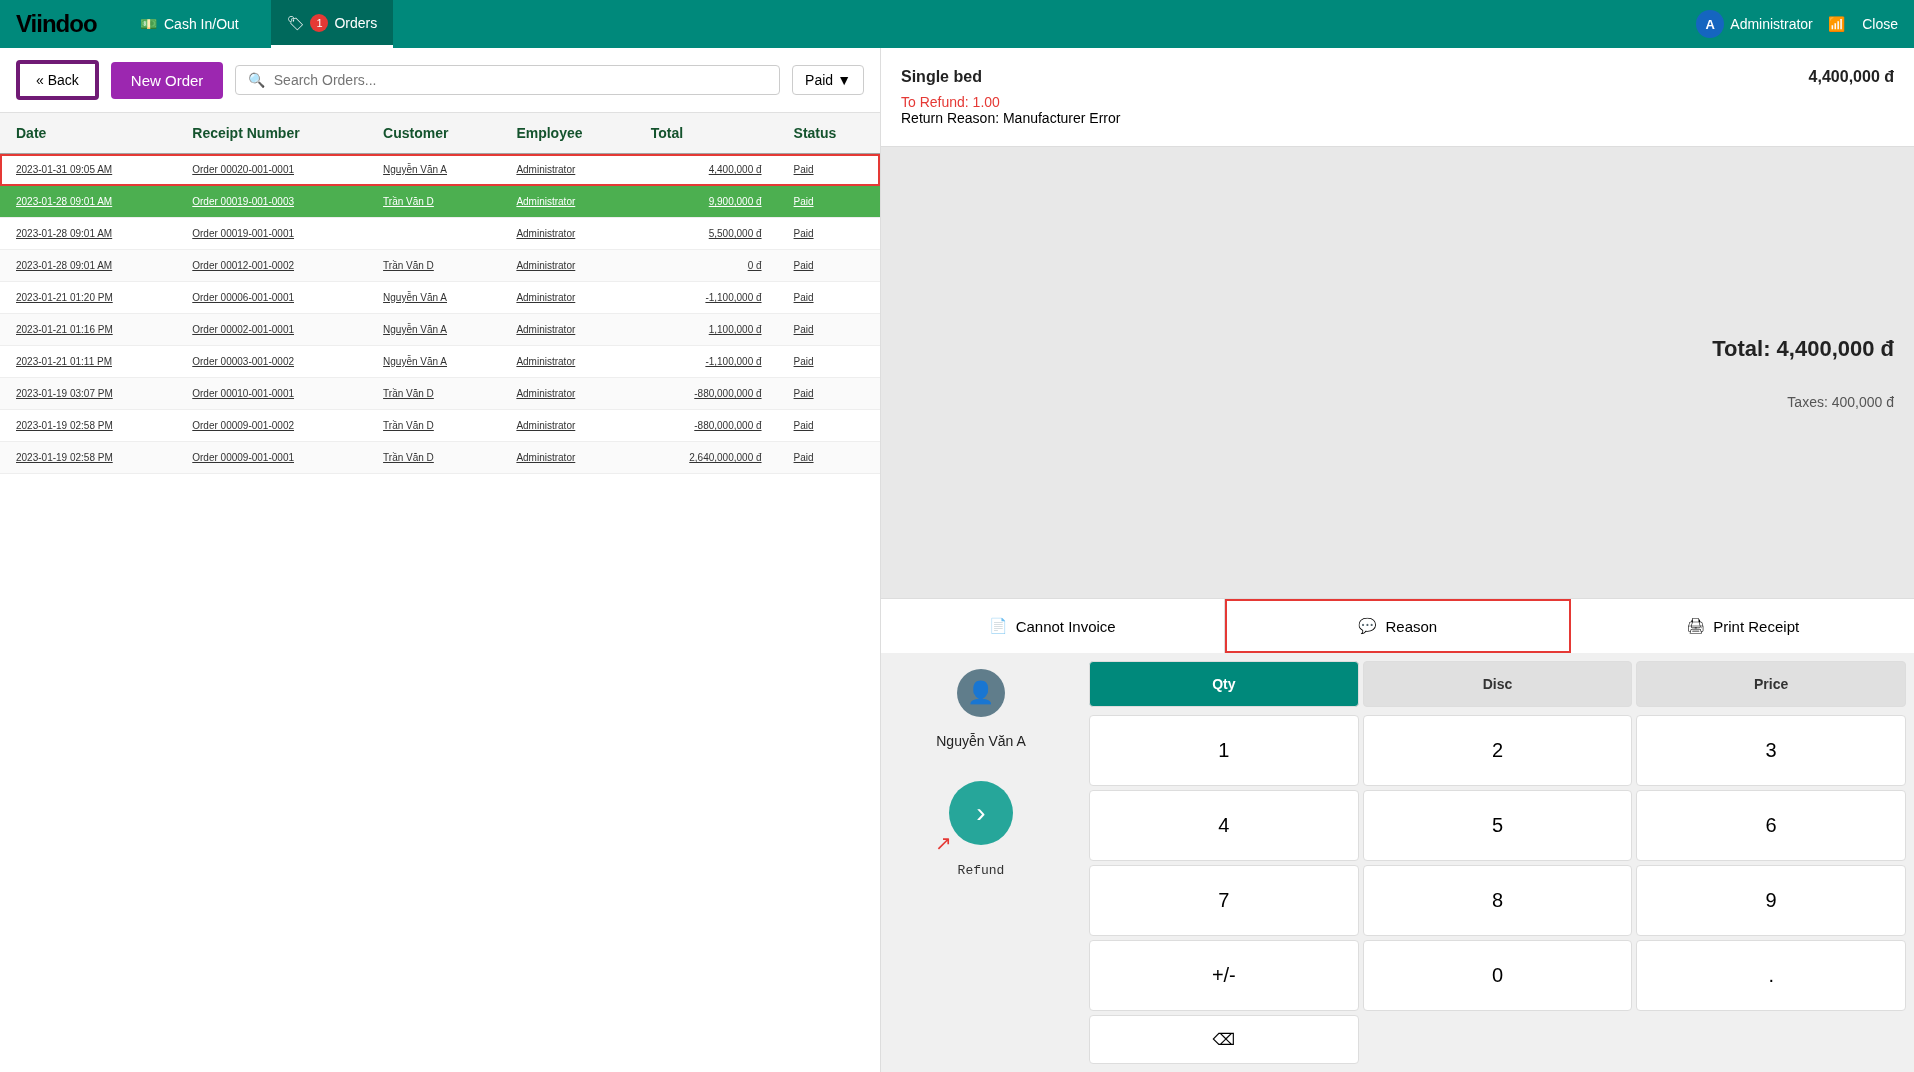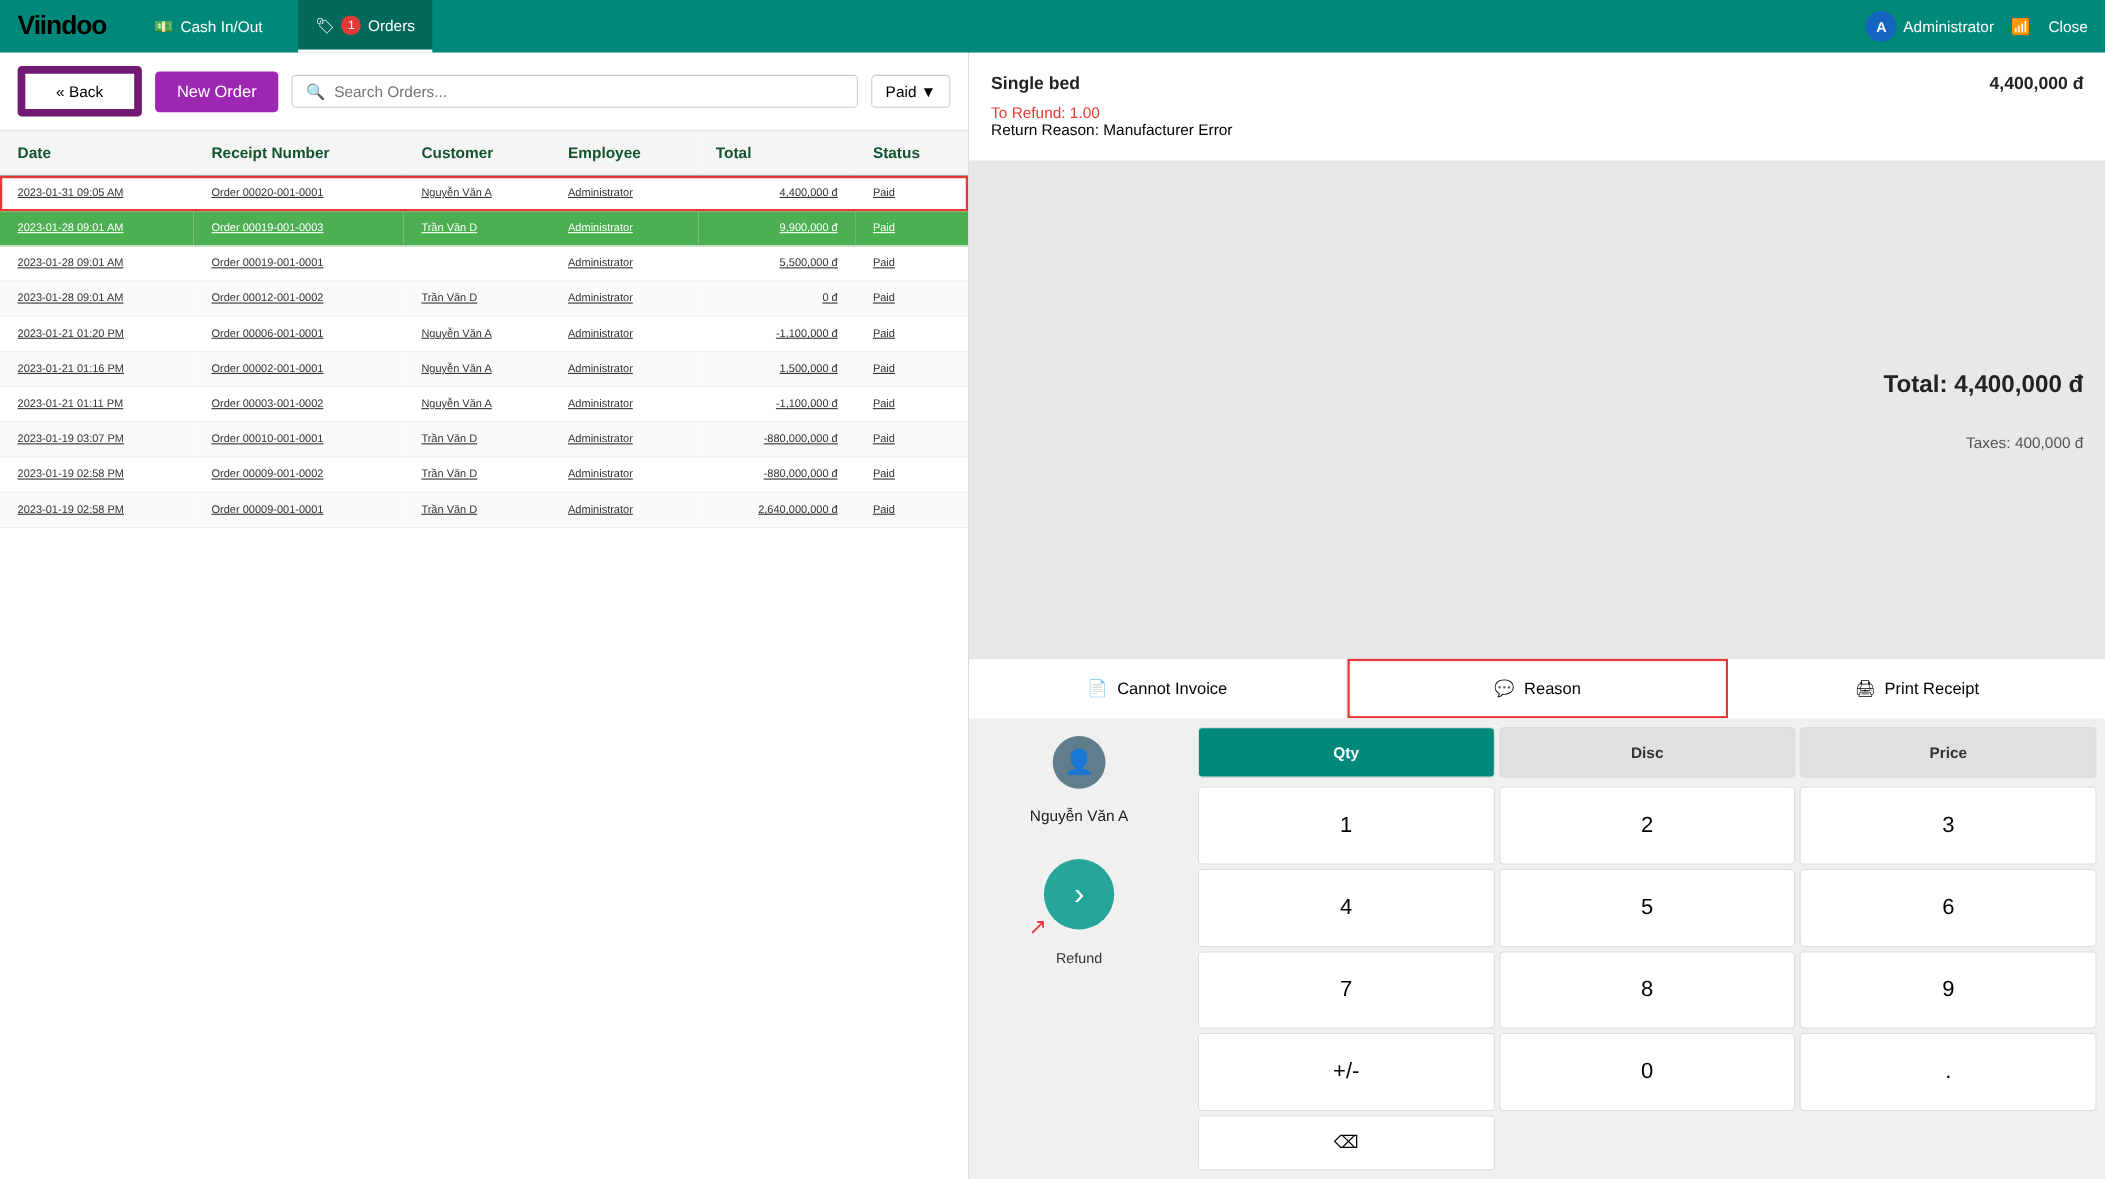--- a/index.html
+++ b/index.html
@@ -24,21 +24,21 @@
     .admin-avatar { width: 28px; height: 28px; background: #1565c0; border-radius: 50%; display: flex; align-items: center; justify-content: center; color: white; font-weight: bold; font-size: 13px; }
 
     
     .main-container { display: flex; height: calc(100vh - 48px); }
 
     
     .left-panel { flex: 0 0 880px; display: flex; flex-direction: column; background: white; }
 
     
     .toolbar { display: flex; align-items: center; padding: 12px 16px; gap: 12px; background: white; border-bottom: 1px solid #e0e0e0; }
-    .btn-back { background: white; border: 7px solid #701a75; border-radius: 4px; padding: 8px 28px; cursor: pointer; font-size: 14px; }
+    .btn-back { background: white; border: 4px solid #701a75; border-radius: 4px; padding: 8px 16px; cursor: pointer; font-size: 14px; }
     .btn-new-order { background: #9c27b0; color: white; border: none; border-radius: 4px; padding: 10px 20px; cursor: pointer; font-size: 15px; font-weight: 500; }
     .search-area { flex: 1; display: flex; align-items: center; border: 1px solid #ccc; border-radius: 4px; padding: 6px 12px; gap: 8px; background: white; }
     .search-area input { border: none; outline: none; flex: 1; font-size: 14px; }
     .filter-btn { display: flex; align-items: center; gap: 4px; border: 1px solid #ccc; border-radius: 4px; padding: 6px 12px; cursor: pointer; background: white; }
 
     
     .orders-table { flex: 1; overflow-y: auto; }
     table { width: 100%; border-collapse: collapse; }
     thead tr { background: #f5f5f5; }
     th { text-align: left; padding: 12px 16px; font-weight: 600; color: #14532d; font-size: 14px; border-bottom: 1px solid #a3a3a3; }
@@ -80,21 +80,21 @@
     .numpad-area { display: flex; background: #f0f0f0; flex: 1; }
     .customer-col { display: flex; flex-direction: column; align-items: center; justify-content: flex-start; padding: 16px; gap: 16px; width: 200px; }
     .customer-avatar { width: 48px; height: 48px; background: #607d8b; border-radius: 50%; display: flex; align-items: center; justify-content: center; color: white; font-size: 22px; }
     .customer-name { font-size: 14px; color: #222; font-weight: 500; text-align: center; }
     .refund-btn-wrap { display: flex; flex-direction: column; align-items: center; gap: 4px; margin-top: 24px; }
     .refund-circle {
       width: 64px; height: 64px; background: #26a69a; border-radius: 50%; display: flex; align-items: center; justify-content: center;
       cursor: pointer; position: relative;
     }
     .refund-arrow { font-size: 28px; color: white; }
-    .refund-label { font-size: 13px; color: #333; }
+    .refund-label { font-size: 13px; color: #333; font-family: Liberation Mono, monospace; }
     .num-btn {
       background: white; border: 1px solid #ddd; border-radius: 4px; padding: 14px;
       font-size: 20px; font-weight: 500; text-align: center; cursor: pointer; display: flex; align-items: center; justify-content: center;
     }
     .num-btn.mode-btn { background: #e0e0e0; font-size: 14px; font-weight: 600; color: #333; }
     .num-btn.mode-btn.active { background: #00897b; color: white; }
     .num-btn.backspace { font-size: 16px; }
   </style>
 </head>
 <body>
@@ -188,21 +188,21 @@
     <td>Nguyễn Văn A</td>
     <td>Administrator</td>
     <td class="total">-1,100,000 đ</td>
     <td>Paid</td>
   </tr>
             <tr class="alt">
     <td>2023-01-21 01:16 PM</td>
     <td>Order 00002-001-0001</td>
     <td>Nguyễn Văn A</td>
     <td>Administrator</td>
-    <td class="total">1,500,000 đ</td>
+    <td class="total">1,100,000 đ</td>
     <td>Paid</td>
   </tr>
             <tr>
     <td>2023-01-21 01:11 PM</td>
     <td>Order 00003-001-0002</td>
     <td>Nguyễn Văn A</td>
     <td>Administrator</td>
     <td class="total">-1,100,000 đ</td>
     <td>Paid</td>
   </tr>

